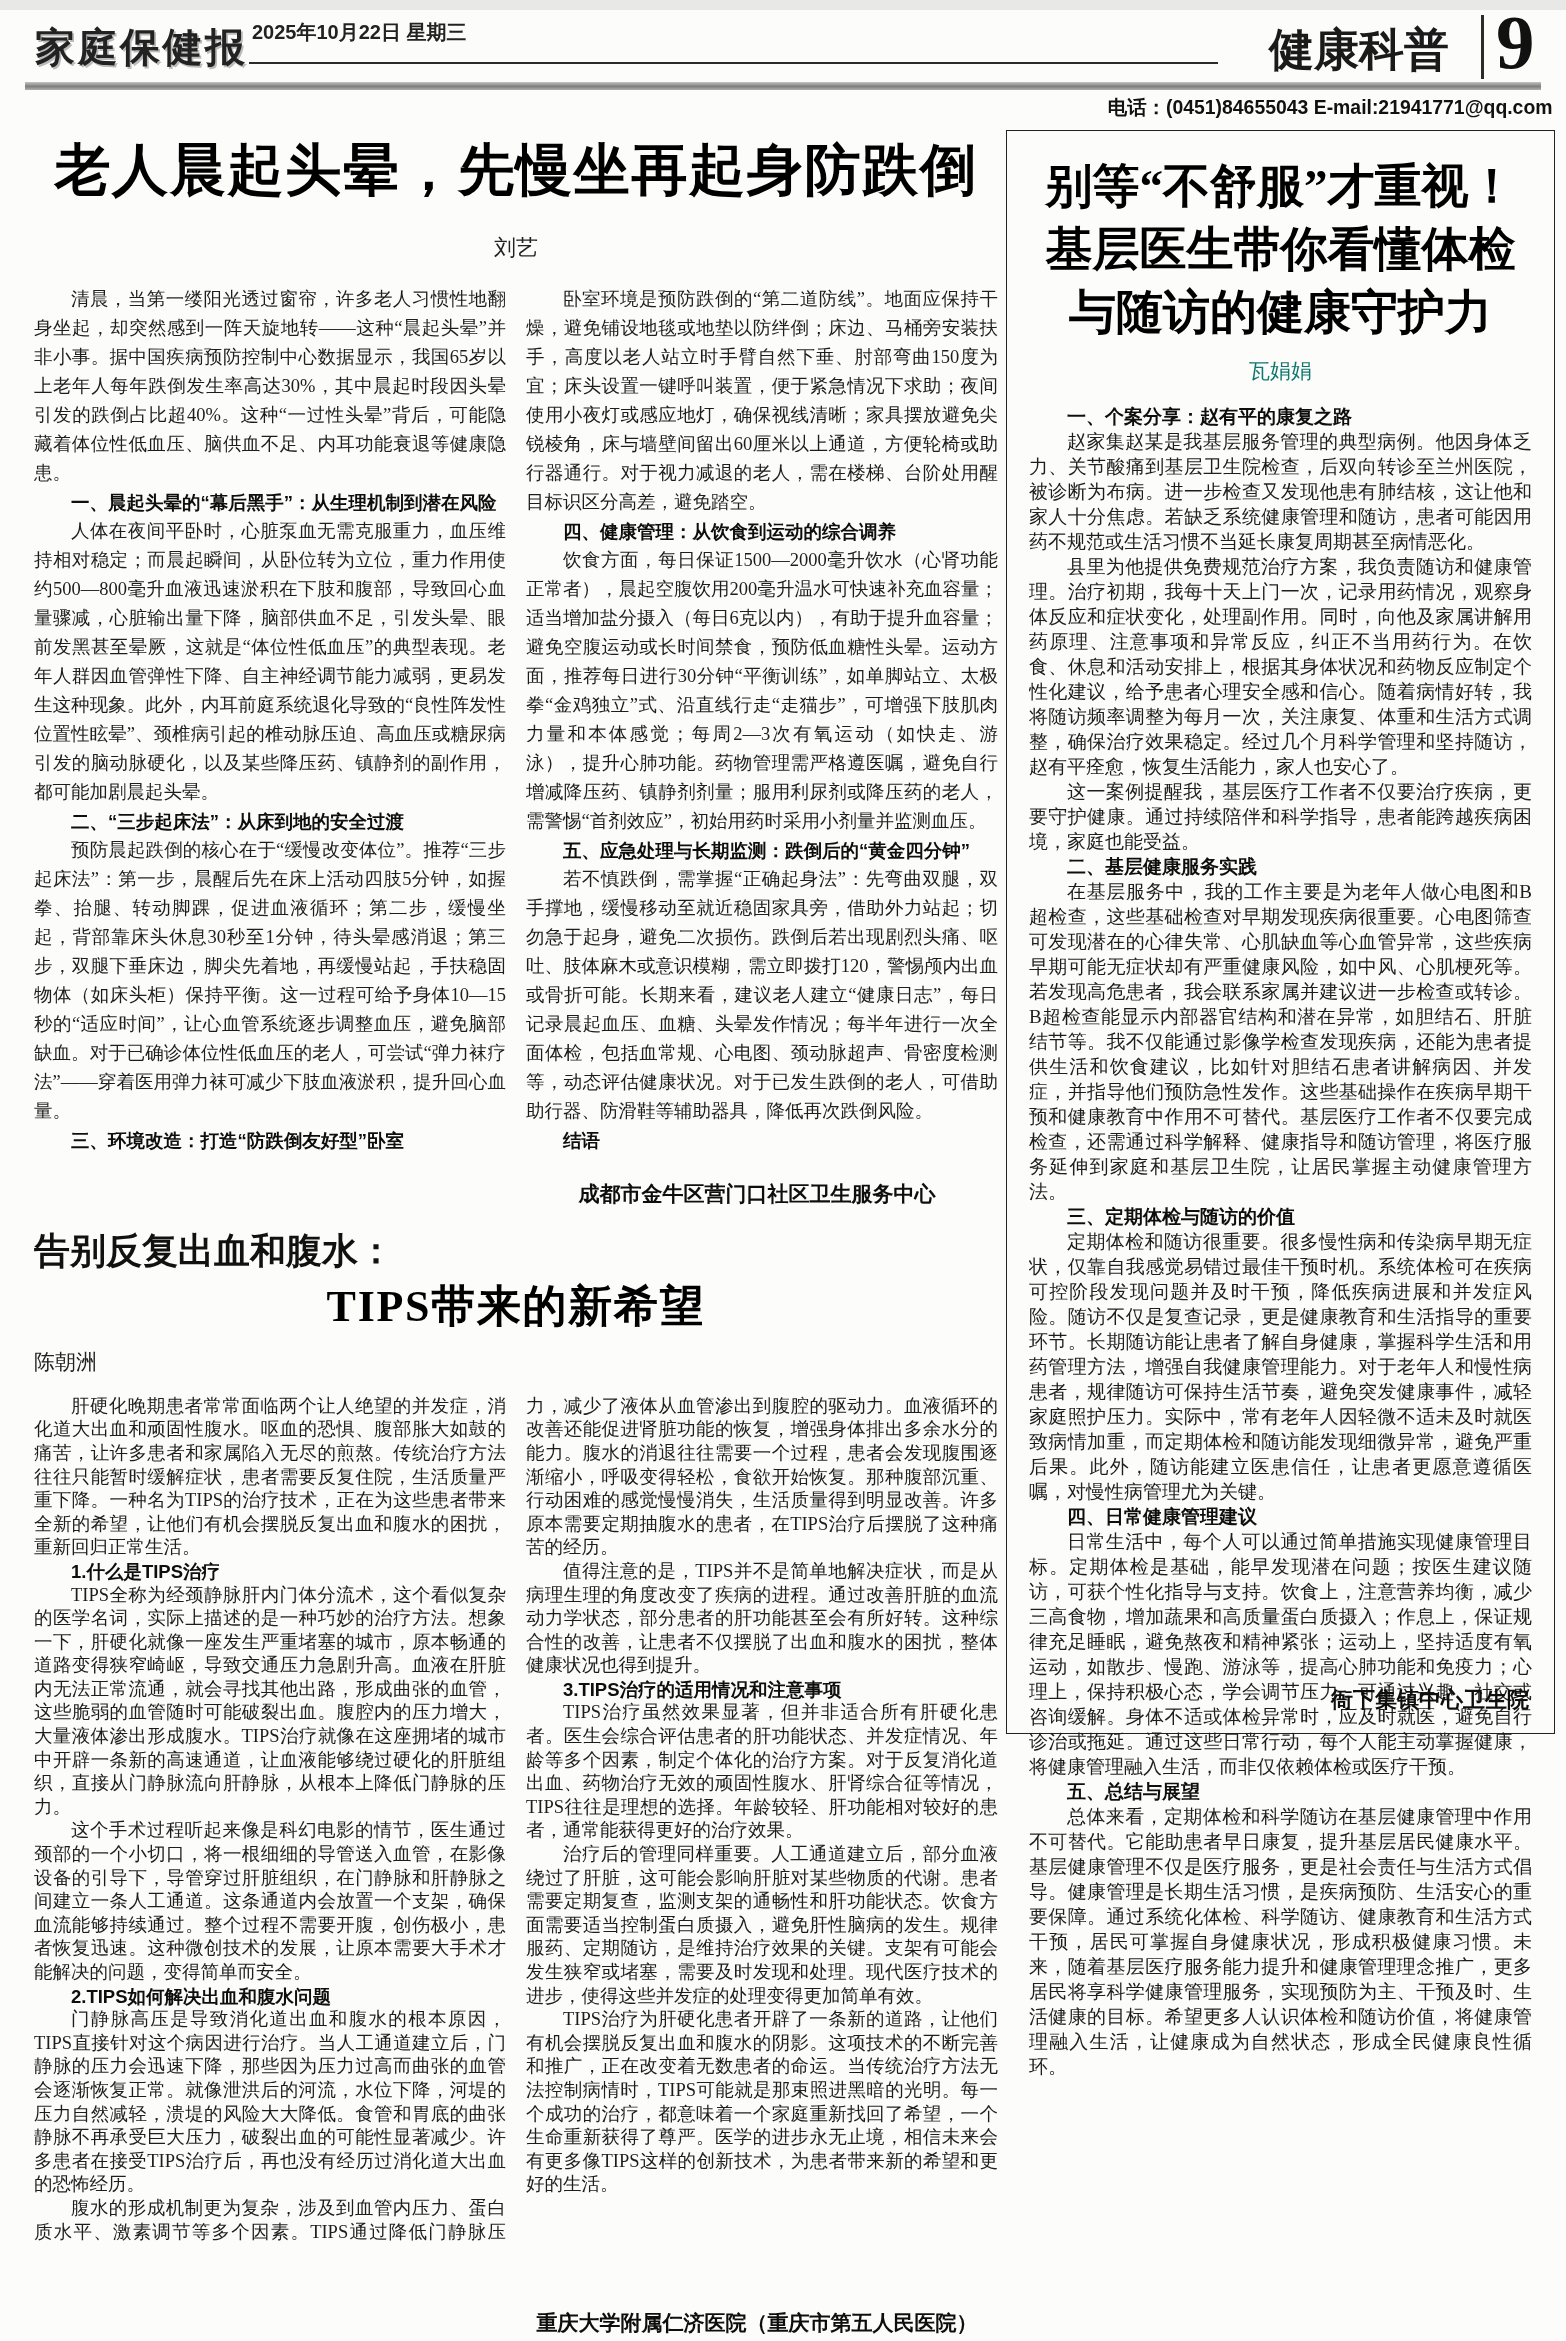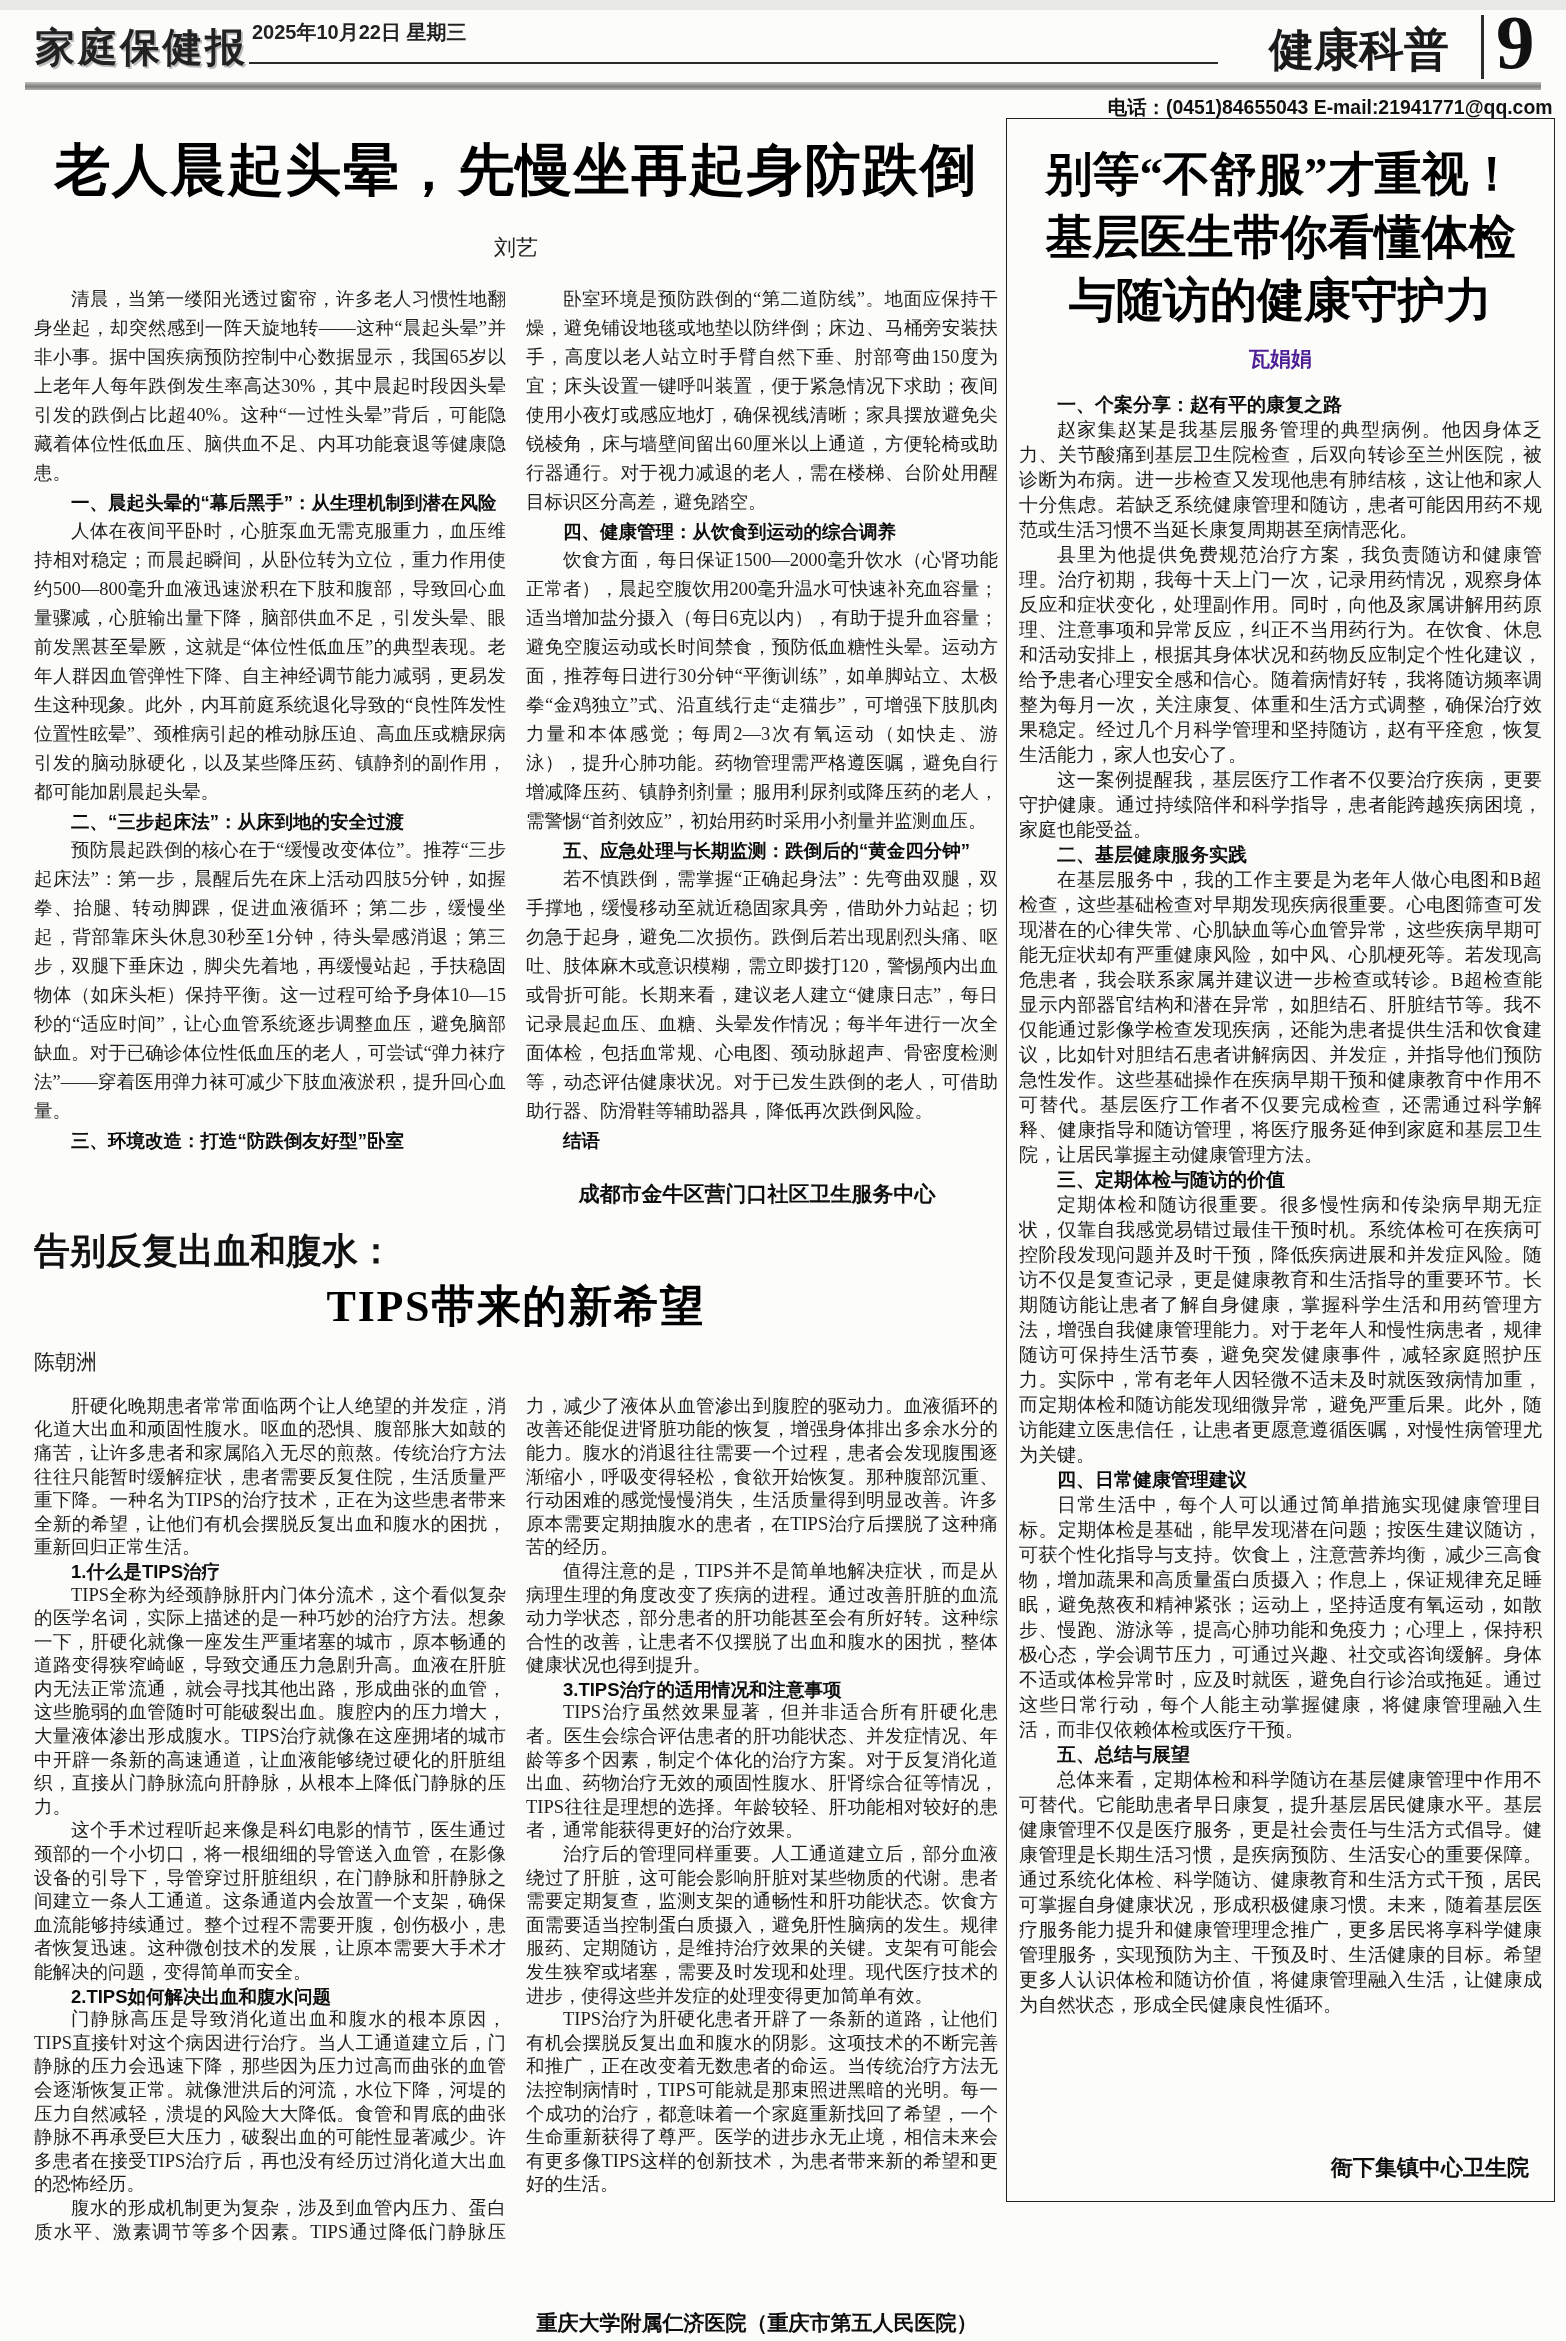--- a/index.html
+++ b/index.html
@@ -40,26 +40,26 @@
   .tips-kicker{margin-top:18.5px;font-size:36px;font-weight:bold;color:#111;
                font-family:"Liberation Sans","DejaVu Sans",sans-serif;}
   .tips-headline{margin-top:1.7px;text-align:center;font-size:44px;font-weight:900;
                  letter-spacing:1.7px;color:#000;white-space:nowrap;}
   .tips-byline{margin-top:11.8px;text-align:left;font-size:21px;color:#222;
                font-family:"Liberation Sans","DejaVu Sans",sans-serif;}
   .tips-body{margin-top:18.5px;height:909px;column-count:2;column-gap:20px;line-height:23.6px;}
   .tips-attr{margin-top:5px;margin-left:482px;width:482px;text-align:center;}
 
   
-  .right-box{position:absolute;left:1006px;top:108px;width:549px;height:2084px;
-             border:1.7px solid #222;box-sizing:border-box;padding:0 12px;}
+  .right-box{position:absolute;left:1006px;top:120px;width:549px;height:1604px;
+             border:1.7px solid #222;box-sizing:border-box;padding:0 22px;}
   .rb-headline{margin-top:23.6px;text-align:center;font-size:47px;line-height:63px;
                font-weight:900;color:#000;}
-  .rb-byline{margin-top:13.5px;text-align:center;font-size:21px;color:#4c1d95;
-             font-family:"Liberation Sans","DejaVu Sans",sans-serif;font-weight:bold;}
+  .rb-byline{margin-top:13.5px;text-align:center;font-size:21px;color:#0f766e;
+             font-family:"Liberation Sans","DejaVu Sans",sans-serif;}
   .rb-body{margin-top:18.5px;height:1818px;font-size:19px;line-height:25px;}
   .rb-attr{position:absolute;right:25px;bottom:18.5px;font-size:22px;}
 </style>
 </head>
 <body>
 
 <div class="page">
 
   <div class="masthead">家庭保健报</div>
   <div class="issue-date sans">2025年10月22日 星期三</div>

